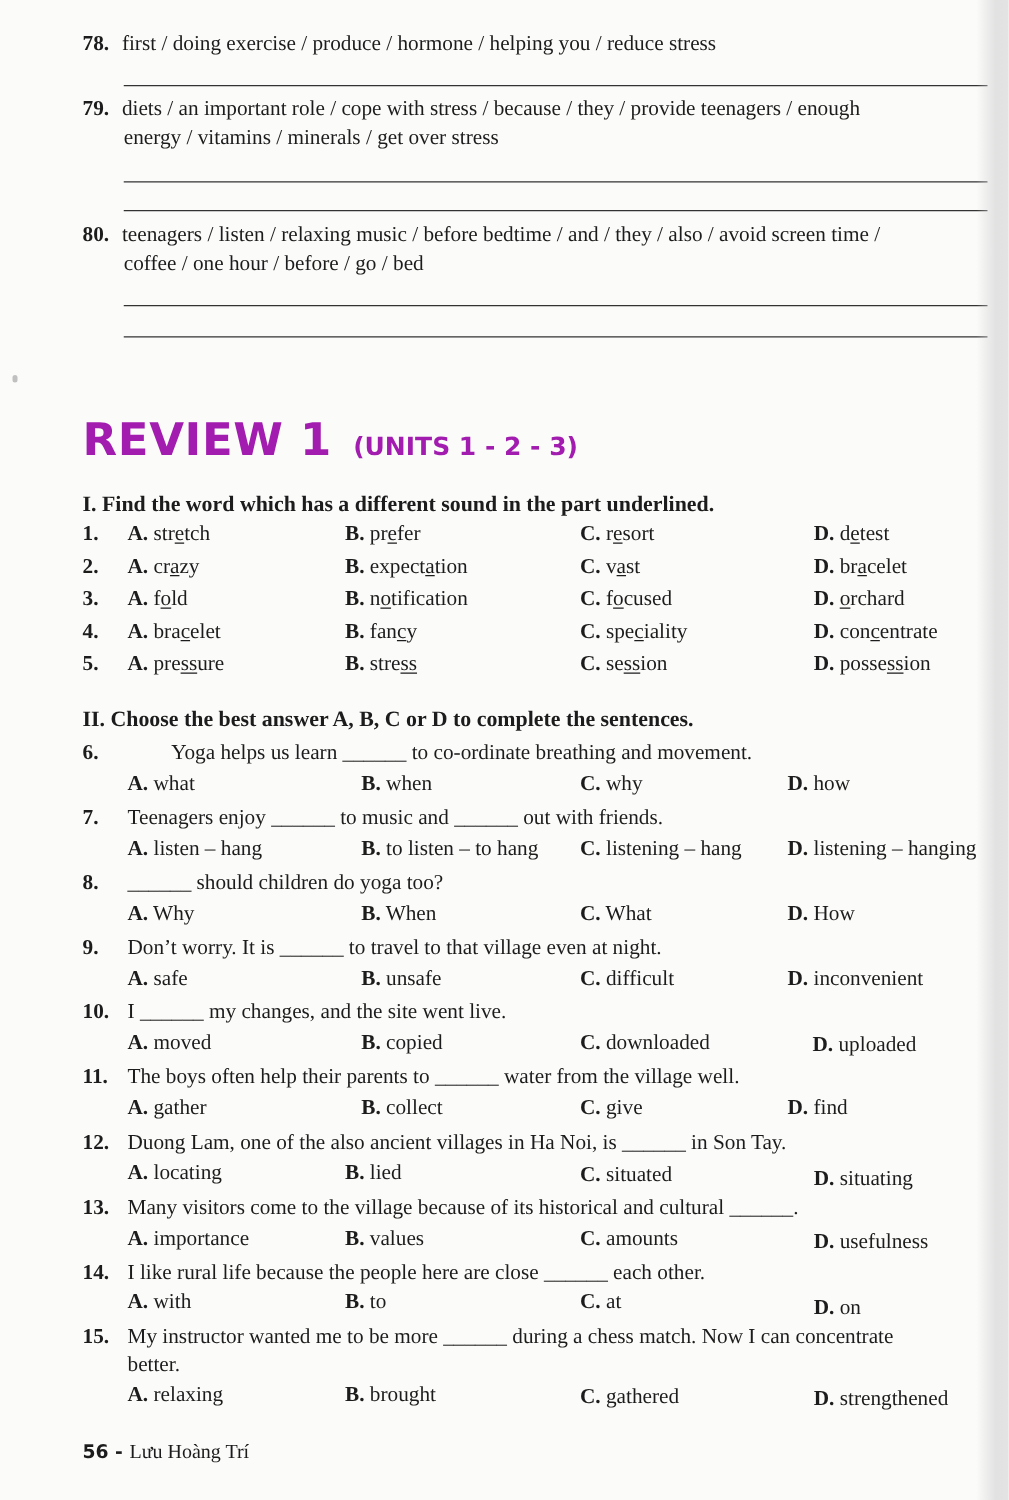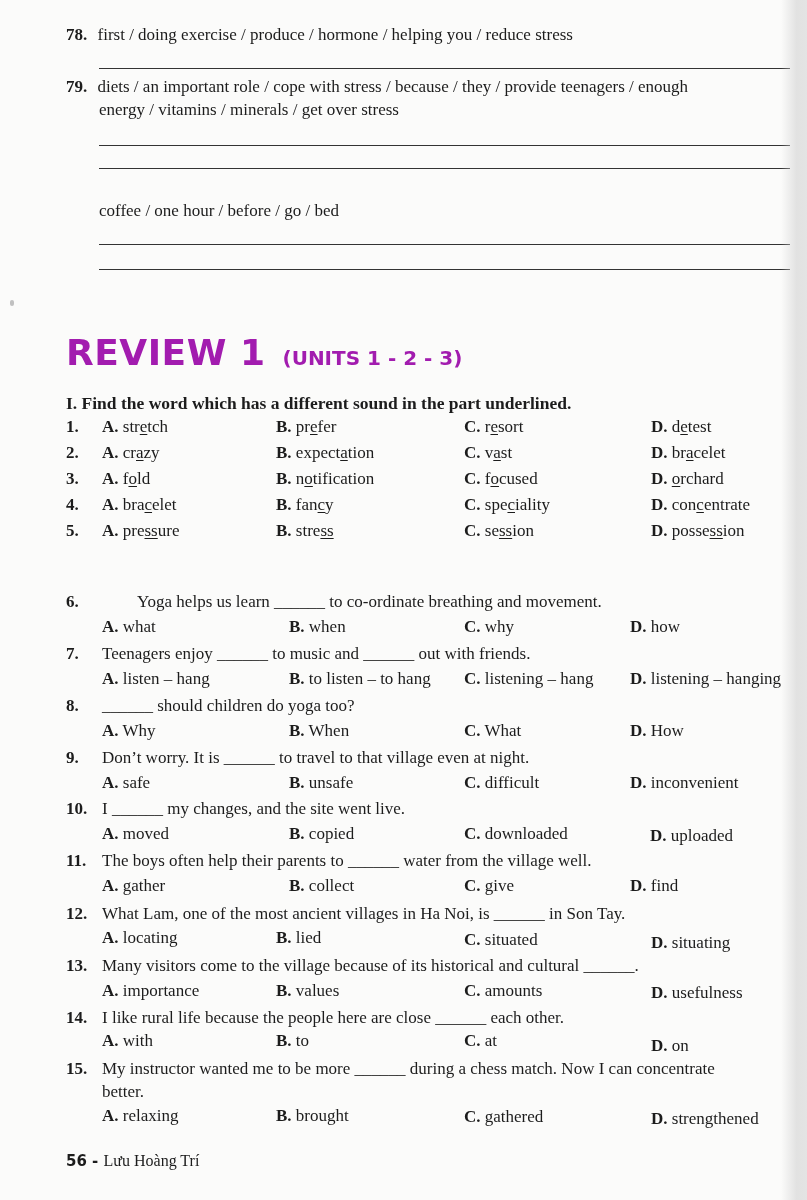--- a/index.html
+++ b/index.html
@@ -45,20 +45,24 @@
   <div class="rule" style="left:99px;top:68px;width:691px;"></div>
 
   <div class="abs q-text" style="left:66px;top:76px;">
     <span class="num">79.</span>
     <span style="margin-left:6px">diets / an important role / cope with stress / because / they / provide teenagers / enough</span>
   </div>
   <div class="abs q-text" style="left:99px;top:99px;">energy / vitamins / minerals / get over stress</div>
   <div class="rule" style="left:99px;top:145px;width:691px;"></div>
   <div class="rule" style="left:99px;top:168px;width:691px;"></div>
 
+  <div class="abs q-text" style="left:66px;top:177px;">
+    <span class="num">80.</span>
+    <span style="margin-left:6px">teenagers / listen / relaxing music / before bedtime / and / they / also / avoid screen time /</span>
+  </div>
   <div class="abs q-text" style="left:99px;top:200px;">coffee / one hour / before / go / bed</div>
   <div class="rule" style="left:99px;top:244px;width:691px;"></div>
   <div class="rule" style="left:99px;top:269px;width:691px;"></div>
 
   <div class="speck"></div>
 
   <div class="title">
     <span>REVIEW 1</span>
     <span class="sub">(UNITS 1 - 2 - 3)</span>
   </div>
@@ -86,20 +90,21 @@
       <div class="abs opt" style="left: 276px; top: 495px;"><b>B.</b><span> </span><span>fan</span><u>c</u><span>y</span></div>
       <div class="abs opt" style="left: 464px; top: 495px;"><b>C.</b><span> </span><span>spe</span><u>c</u><span>iality</span></div>
       <div class="abs opt" style="left: 651px; top: 495px;"><b>D.</b><span> </span><span>con</span><u>c</u><span>entrate</span></div>
       <div class="abs opt num" style="left: 66px; top: 521px;">5.</div>
       <div class="abs opt" style="left: 102px; top: 521px;"><b>A.</b><span> </span><span>pre</span><u>ss</u><span>ure</span></div>
       <div class="abs opt" style="left: 276px; top: 521px;"><b>B.</b><span> </span><span>stre</span><u>ss</u><span></span></div>
       <div class="abs opt" style="left: 464px; top: 521px;"><b>C.</b><span> </span><span>se</span><u>ss</u><span>ion</span></div>
       <div class="abs opt" style="left: 651px; top: 521px;"><b>D.</b><span> </span><span>posse</span><u>ss</u><span>ion</span></div>
     </div>
 
+  <div class="abs section-head" style="left:66px;top:565px;">II. Choose the best answer A, B, C or D to complete the sentences.</div>
 
   <div id="s2">
       <div class="abs q-text num" style="left: 66px; top: 591px;">6.</div>
       <div class="abs q-text" style="left: 102px; top: 591px; margin-left: 35px;">Yoga helps us learn ______ to co-ordinate breathing and movement.</div>
       <div class="abs opt" style="left: 102px; top: 617px;"><b>A.</b><span> </span><span>what</span></div>
       <div class="abs opt" style="left: 289px; top: 617px;"><b>B.</b><span> </span><span>when</span></div>
       <div class="abs opt" style="left: 464px; top: 617px;"><b>C.</b><span> </span><span>why</span></div>
       <div class="abs opt" style="left: 630px; top: 617px;"><b>D.</b><span> </span><span>how</span></div>
       <div class="abs q-text num" style="left: 66px; top: 643px;">7.</div>
       <div class="abs q-text" style="left: 102px; top: 643px;">Teenagers enjoy ______ to music and ______ out with friends.</div>
@@ -125,21 +130,21 @@
       <div class="abs opt" style="left: 289px; top: 824px;"><b>B.</b><span> </span><span>copied</span></div>
       <div class="abs opt" style="left: 464px; top: 824px;"><b>C.</b><span> </span><span>downloaded</span></div>
       <div class="abs opt" style="left: 630px; top: 826px; margin-left: 20px;"><b>D.</b><span> </span><span>uploaded</span></div>
       <div class="abs q-text num" style="left: 66px; top: 850px;">11.</div>
       <div class="abs q-text" style="left: 102px; top: 850px;">The boys often help their parents to ______ water from the village well.</div>
       <div class="abs opt" style="left: 102px; top: 876px;"><b>A.</b><span> </span><span>gather</span></div>
       <div class="abs opt" style="left: 289px; top: 876px;"><b>B.</b><span> </span><span>collect</span></div>
       <div class="abs opt" style="left: 464px; top: 876px;"><b>C.</b><span> </span><span>give</span></div>
       <div class="abs opt" style="left: 630px; top: 876px;"><b>D.</b><span> </span><span>find</span></div>
       <div class="abs q-text num" style="left: 66px; top: 903px;">12.</div>
-      <div class="abs q-text" style="left: 102px; top: 903px;">What Lam, one of the most ancient villages in Ha Noi, is ______ in Son Tay.</div>
+      <div class="abs q-text" style="left: 102px; top: 903px;">Duong Lam, one of the also ancient villages in Ha Noi, is ______ in Son Tay.</div>
       <div class="abs opt" style="left: 102px; top: 928px;"><b>A.</b><span> </span><span>locating</span></div>
       <div class="abs opt" style="left: 276px; top: 928px;"><b>B.</b><span> </span><span>lied</span></div>
       <div class="abs opt" style="left: 464px; top: 930px;"><b>C.</b><span> </span><span>situated</span></div>
       <div class="abs opt" style="left: 651px; top: 933px;"><b>D.</b><span> </span><span>situating</span></div>
       <div class="abs q-text num" style="left: 66px; top: 955px;">13.</div>
       <div class="abs q-text" style="left: 102px; top: 955px;">Many visitors come to the village because of its historical and cultural ______.</div>
       <div class="abs opt" style="left: 102px; top: 981px;"><b>A.</b><span> </span><span>importance</span></div>
       <div class="abs opt" style="left: 276px; top: 981px;"><b>B.</b><span> </span><span>values</span></div>
       <div class="abs opt" style="left: 464px; top: 981px;"><b>C.</b><span> </span><span>amounts</span></div>
       <div class="abs opt" style="left: 651px; top: 983px;"><b>D.</b><span> </span><span>usefulness</span></div>

